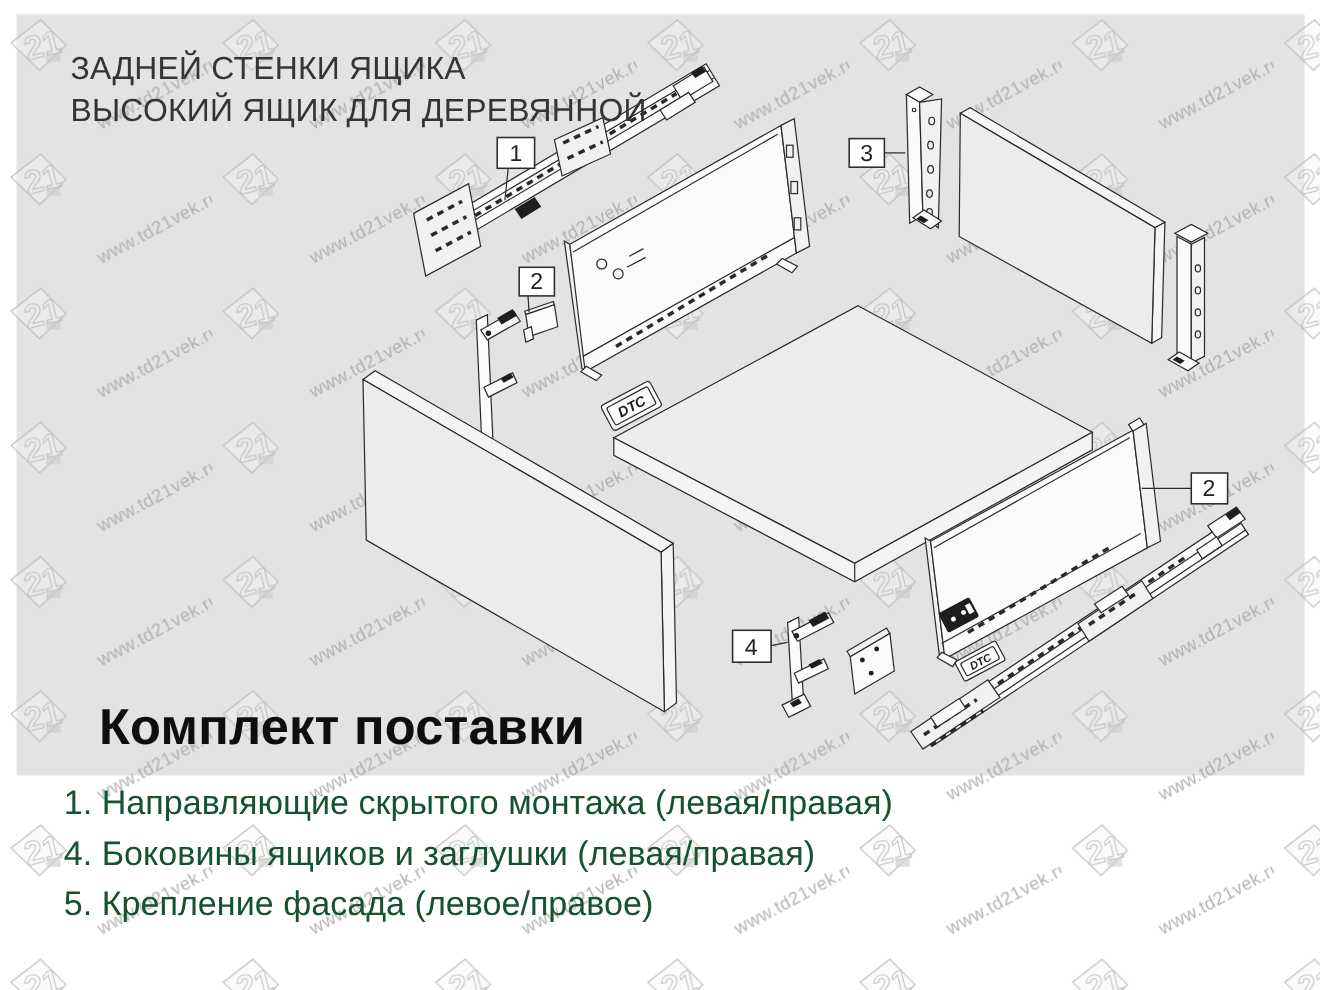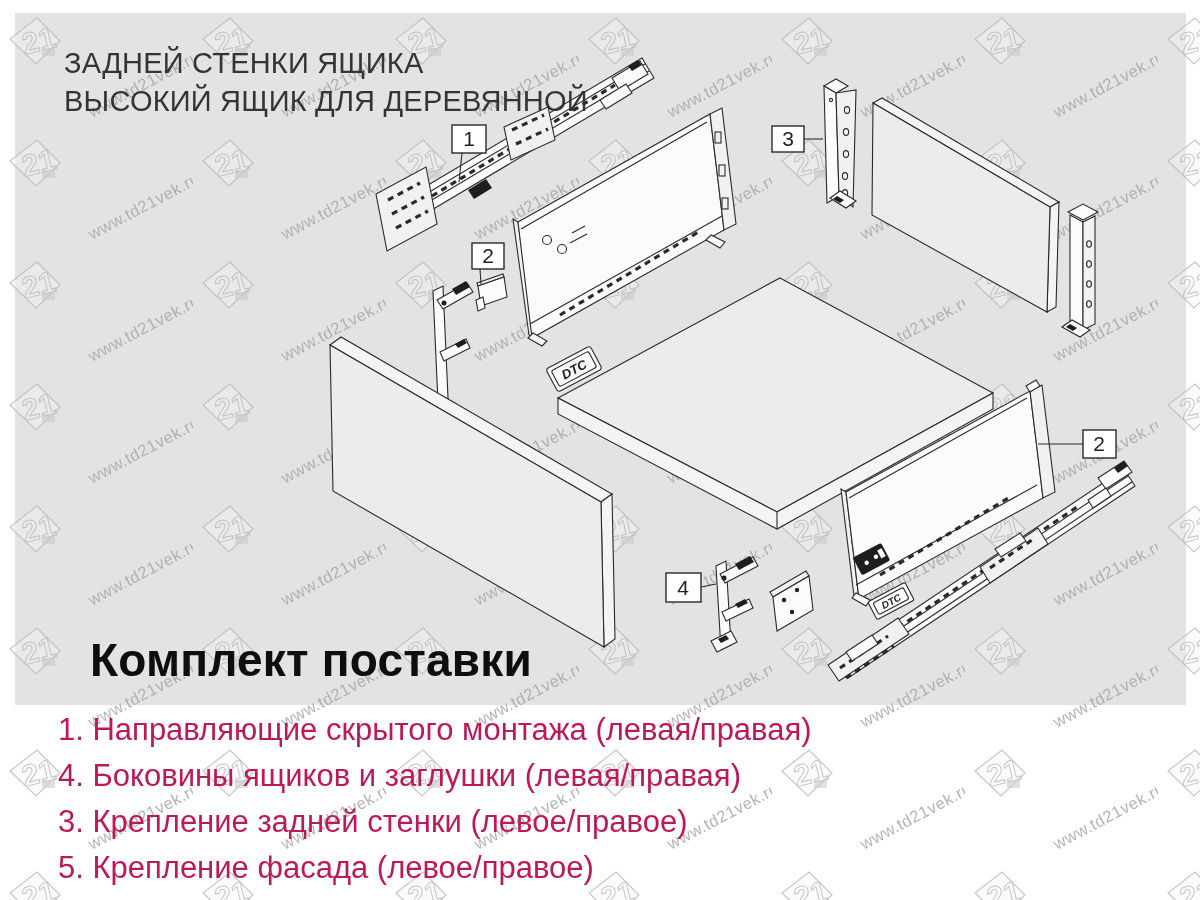--- a/index.html
+++ b/index.html
@@ -4,21 +4,21 @@
 <style>
   html,body{margin:0;padding:0;background:#fff;}
   .stage{position:relative;width:1200px;height:900px;background:#ffffff;
          font-family:"Liberation Sans", sans-serif;overflow:hidden;}
   .stage svg{position:absolute;left:0;top:0;}
   .page-title{position:absolute;left:64px;top:44px;font-size:29px;line-height:38px;
               color:#343434;letter-spacing:.2px;white-space:nowrap;}
   .section-heading{position:absolute;left:63px;top:633px;font-size:46px;font-weight:bold;
                    color:#0e0e0e;letter-spacing:.2px;white-space:nowrap;margin-left:27px;}
   .kit-list{position:absolute;left:58px;top:707px;font-size:31px;line-height:46px;
-            color:#be185d;white-space:nowrap;}
+            color:#14532d;white-space:nowrap;}
   .kit-list .row{height:46px;}
   text{font-family:"Liberation Sans", sans-serif;}
   .ln{fill:none;stroke:#2a2a2a;stroke-width:1.1;}
   .face{stroke:#2a2a2a;stroke-width:1.1;}
   .metal{fill:#fbfbf9;}
   .metal2{fill:#f1f1ef;}
   .board{fill:#ecedea;}
   .board2{fill:#f4f5f2;}
   .dark{fill:#1e1e1e;stroke:none;}
   .perf{stroke:#2a2a2a;stroke-width:3.2;stroke-dasharray:6 5;fill:none;}
@@ -237,17 +237,16 @@
   <div class="page-title">
     <div>ЗАДНЕЙ СТЕНКИ ЯЩИКА</div>
     <div>ВЫСОКИЙ ЯЩИК ДЛЯ ДЕРЕВЯННОЙ</div>
   </div>
 
   <div class="section-heading">Комплект поставки</div>
 
   <div class="kit-list">
     <div class="row">1. Направляющие скрытого монтажа (левая/правая)</div>
     <div class="row">4. Боковины ящиков и заглушки (левая/правая)</div>
-    <div class="row">3. Крепление задней стенки (левое/правое)</div>
     <div class="row">5. Крепление фасада (левое/правое)</div>
   </div>
 
 </div>
 
 </body></html>

